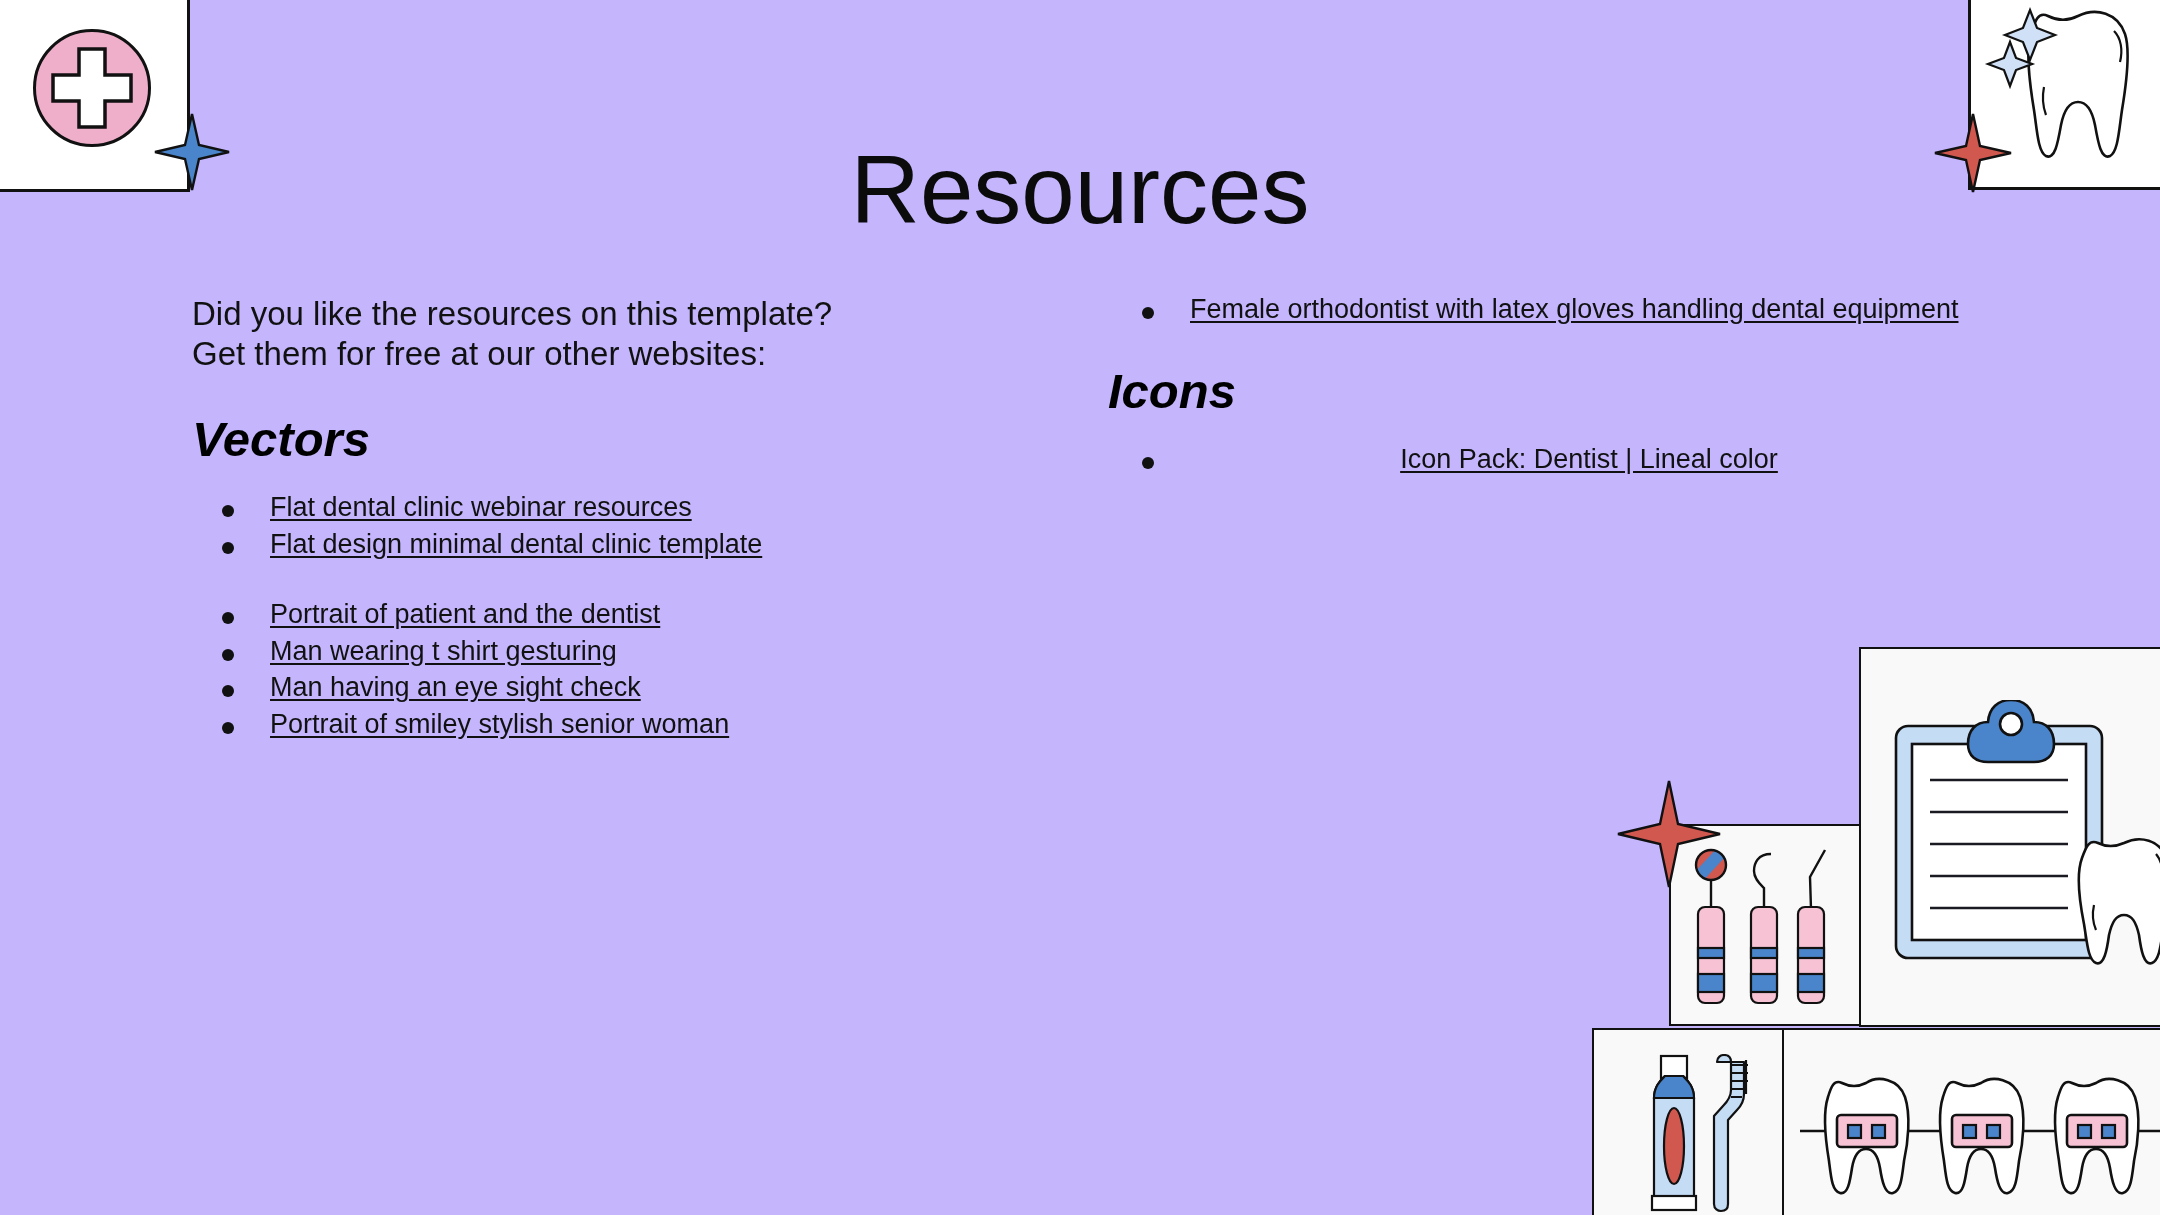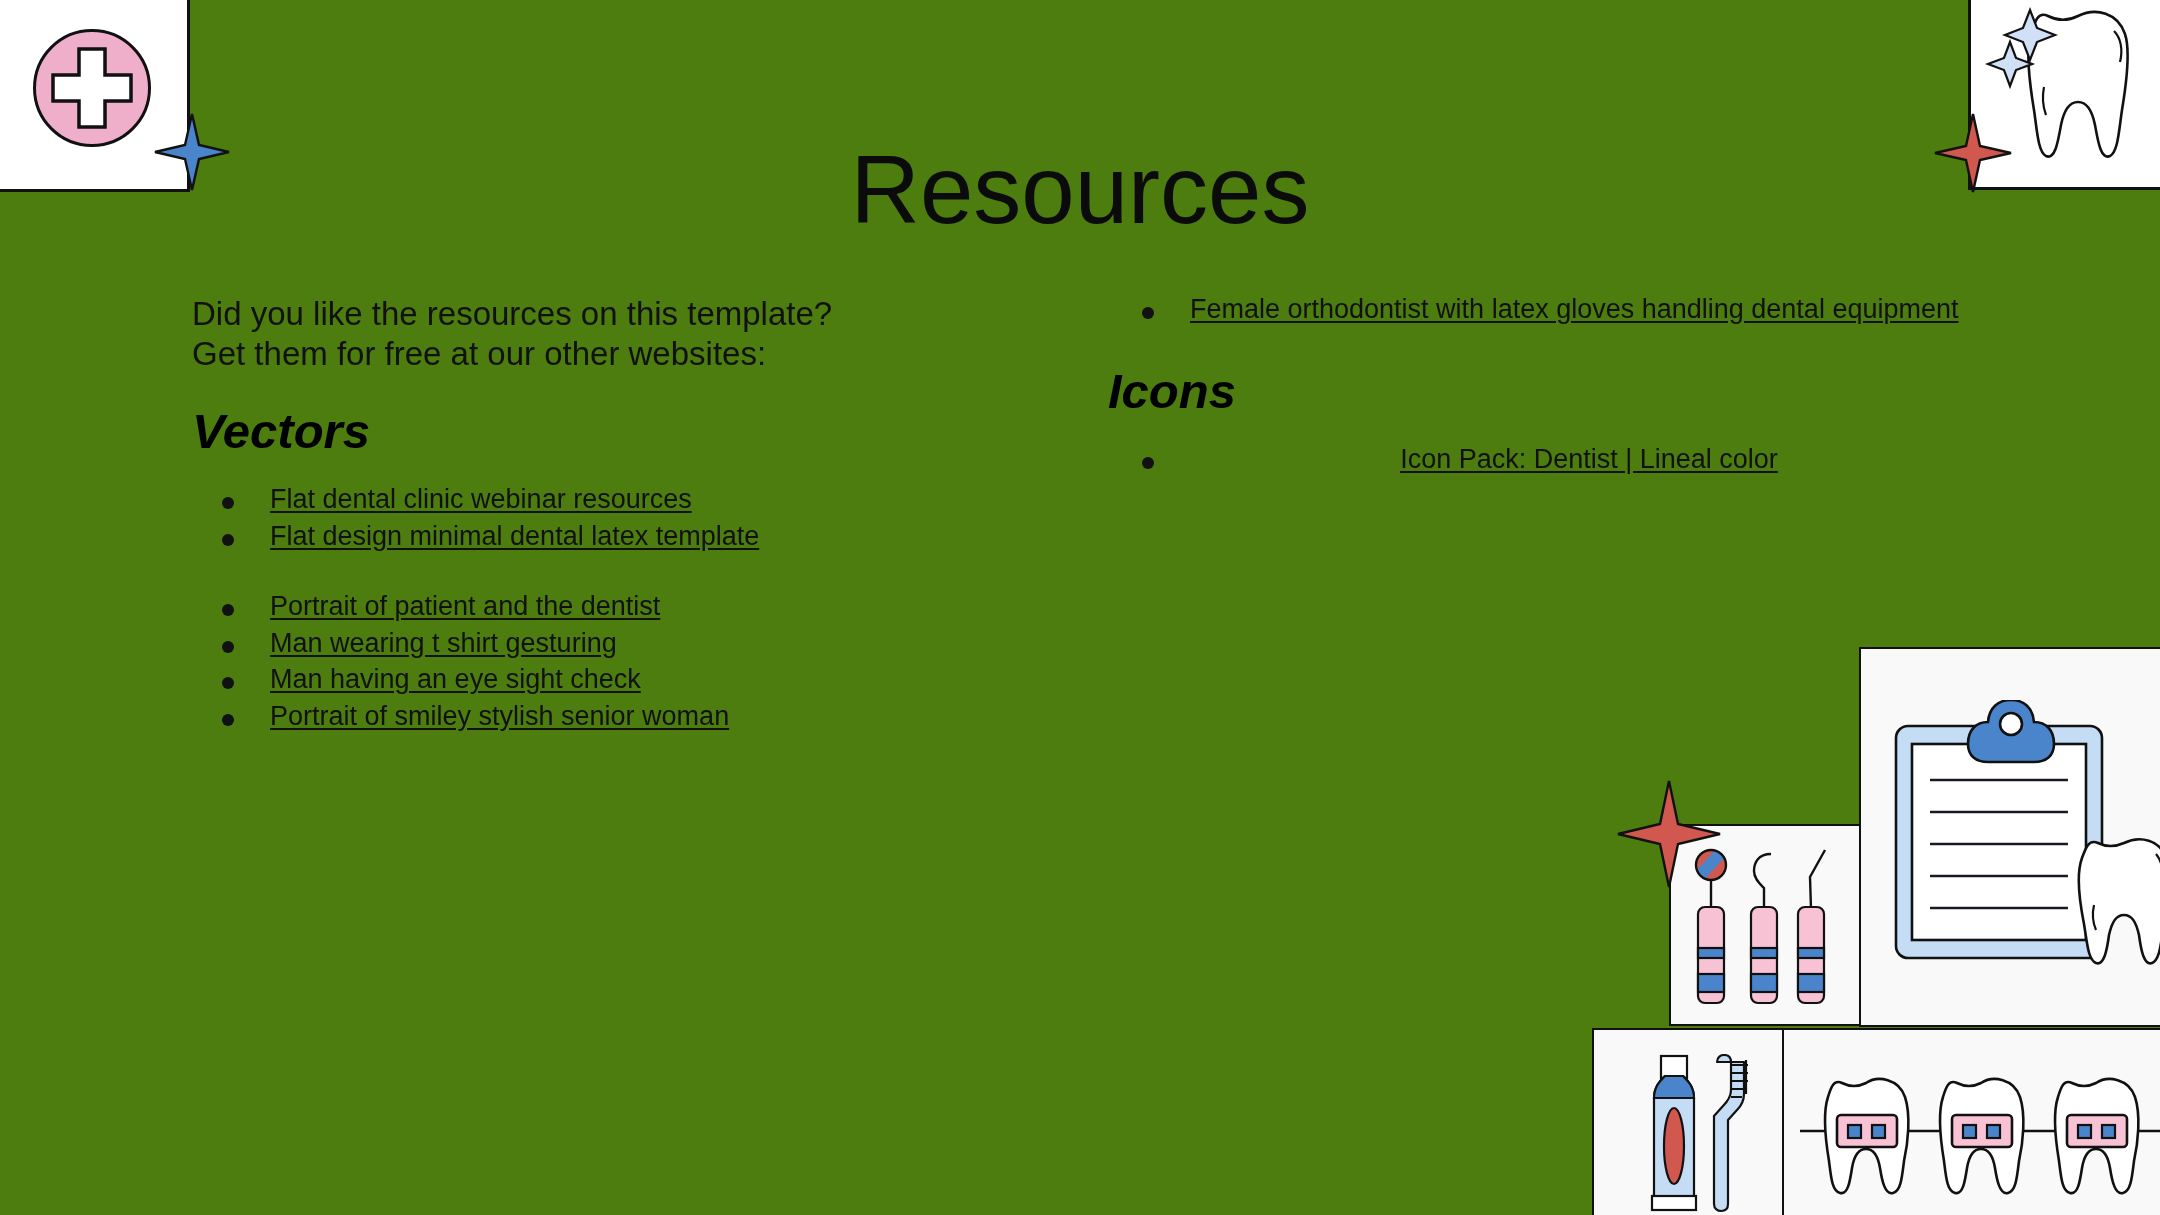--- a/index.html
+++ b/index.html
@@ -16,21 +16,21 @@
     font-family: "Liberation Sans", sans-serif;
     color: #000;
     position: relative;
   }
 
   .slide {
     position: absolute;
     inset: 0;
     width: 2160px;
     height: 1215px;
-    background: #4d7c0f;
+    background: #c4b5fd;
     overflow: hidden;
     padding-left: 44px;
   }
 
   
   .page-title {
     position: absolute;
     left: 0;
     top: 140px;
     width: 2160px;
@@ -83,21 +83,21 @@
     position: absolute;
     font-size: 33px;
     line-height: 1.18;
   }
   .col-left  { left: 192px; top: 294px; width: 820px; }
   .col-right { left: 1108px; top: 294px; width: 880px; }
 
   .intro {
     font-size: 33px;
     line-height: 1.22;
-    margin-bottom: 30px;
+    margin-bottom: 38px;
     color: #111;
   }
 
   .section-heading {
     font-size: 49px;
     font-weight: bold;
     line-height: 1.1;
     margin: 0 0 26px 0;
     color: #000;
     font-style: italic;
@@ -193,21 +193,21 @@
     </div>
 
     <h2 class="section-heading">Vectors</h2>
     <ul class="res-list">
       <li>
         <span class="bullet"></span>
         <span class="link">Flat dental clinic webinar resources</span>
       </li>
       <li>
         <span class="bullet"></span>
-        <span class="link">Flat design minimal dental latex template</span>
+        <span class="link">Flat design minimal dental clinic template</span>
       </li>
     </ul>
 
     <ul class="res-list">
       <li>
         <span class="bullet"></span>
         <span class="link">Portrait of patient and the dentist</span>
       </li>
       <li>
         <span class="bullet"></span>

